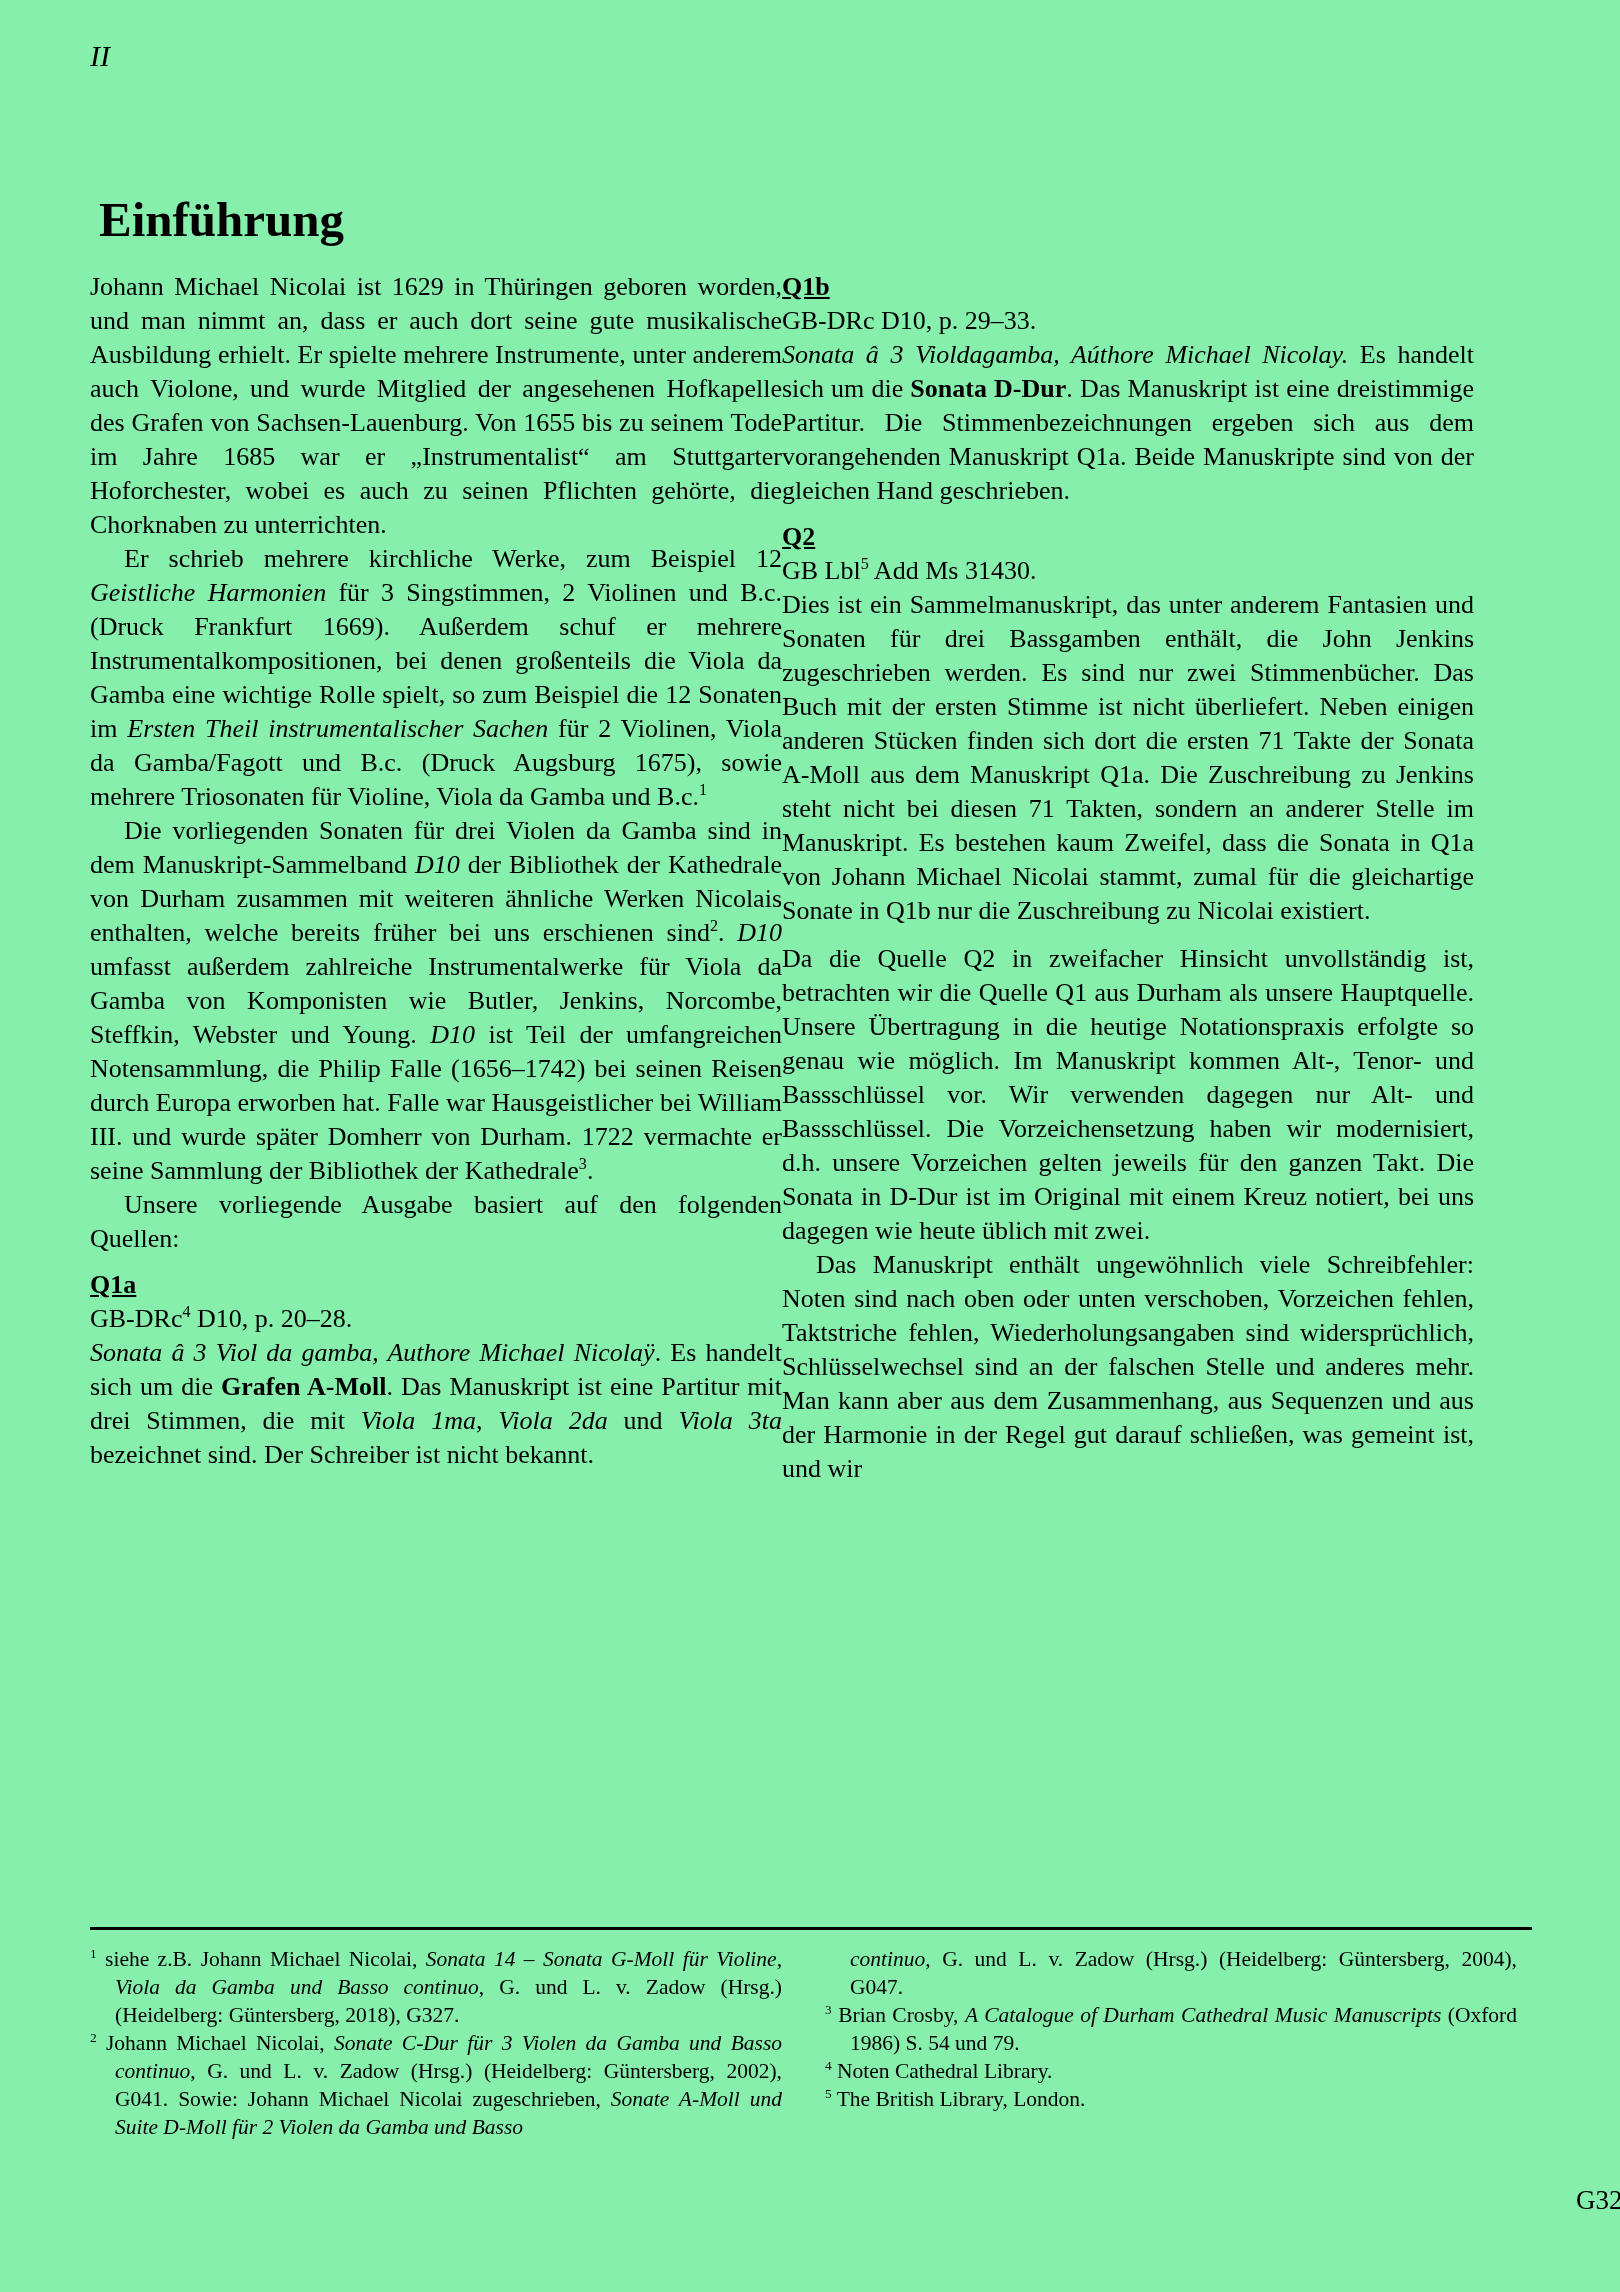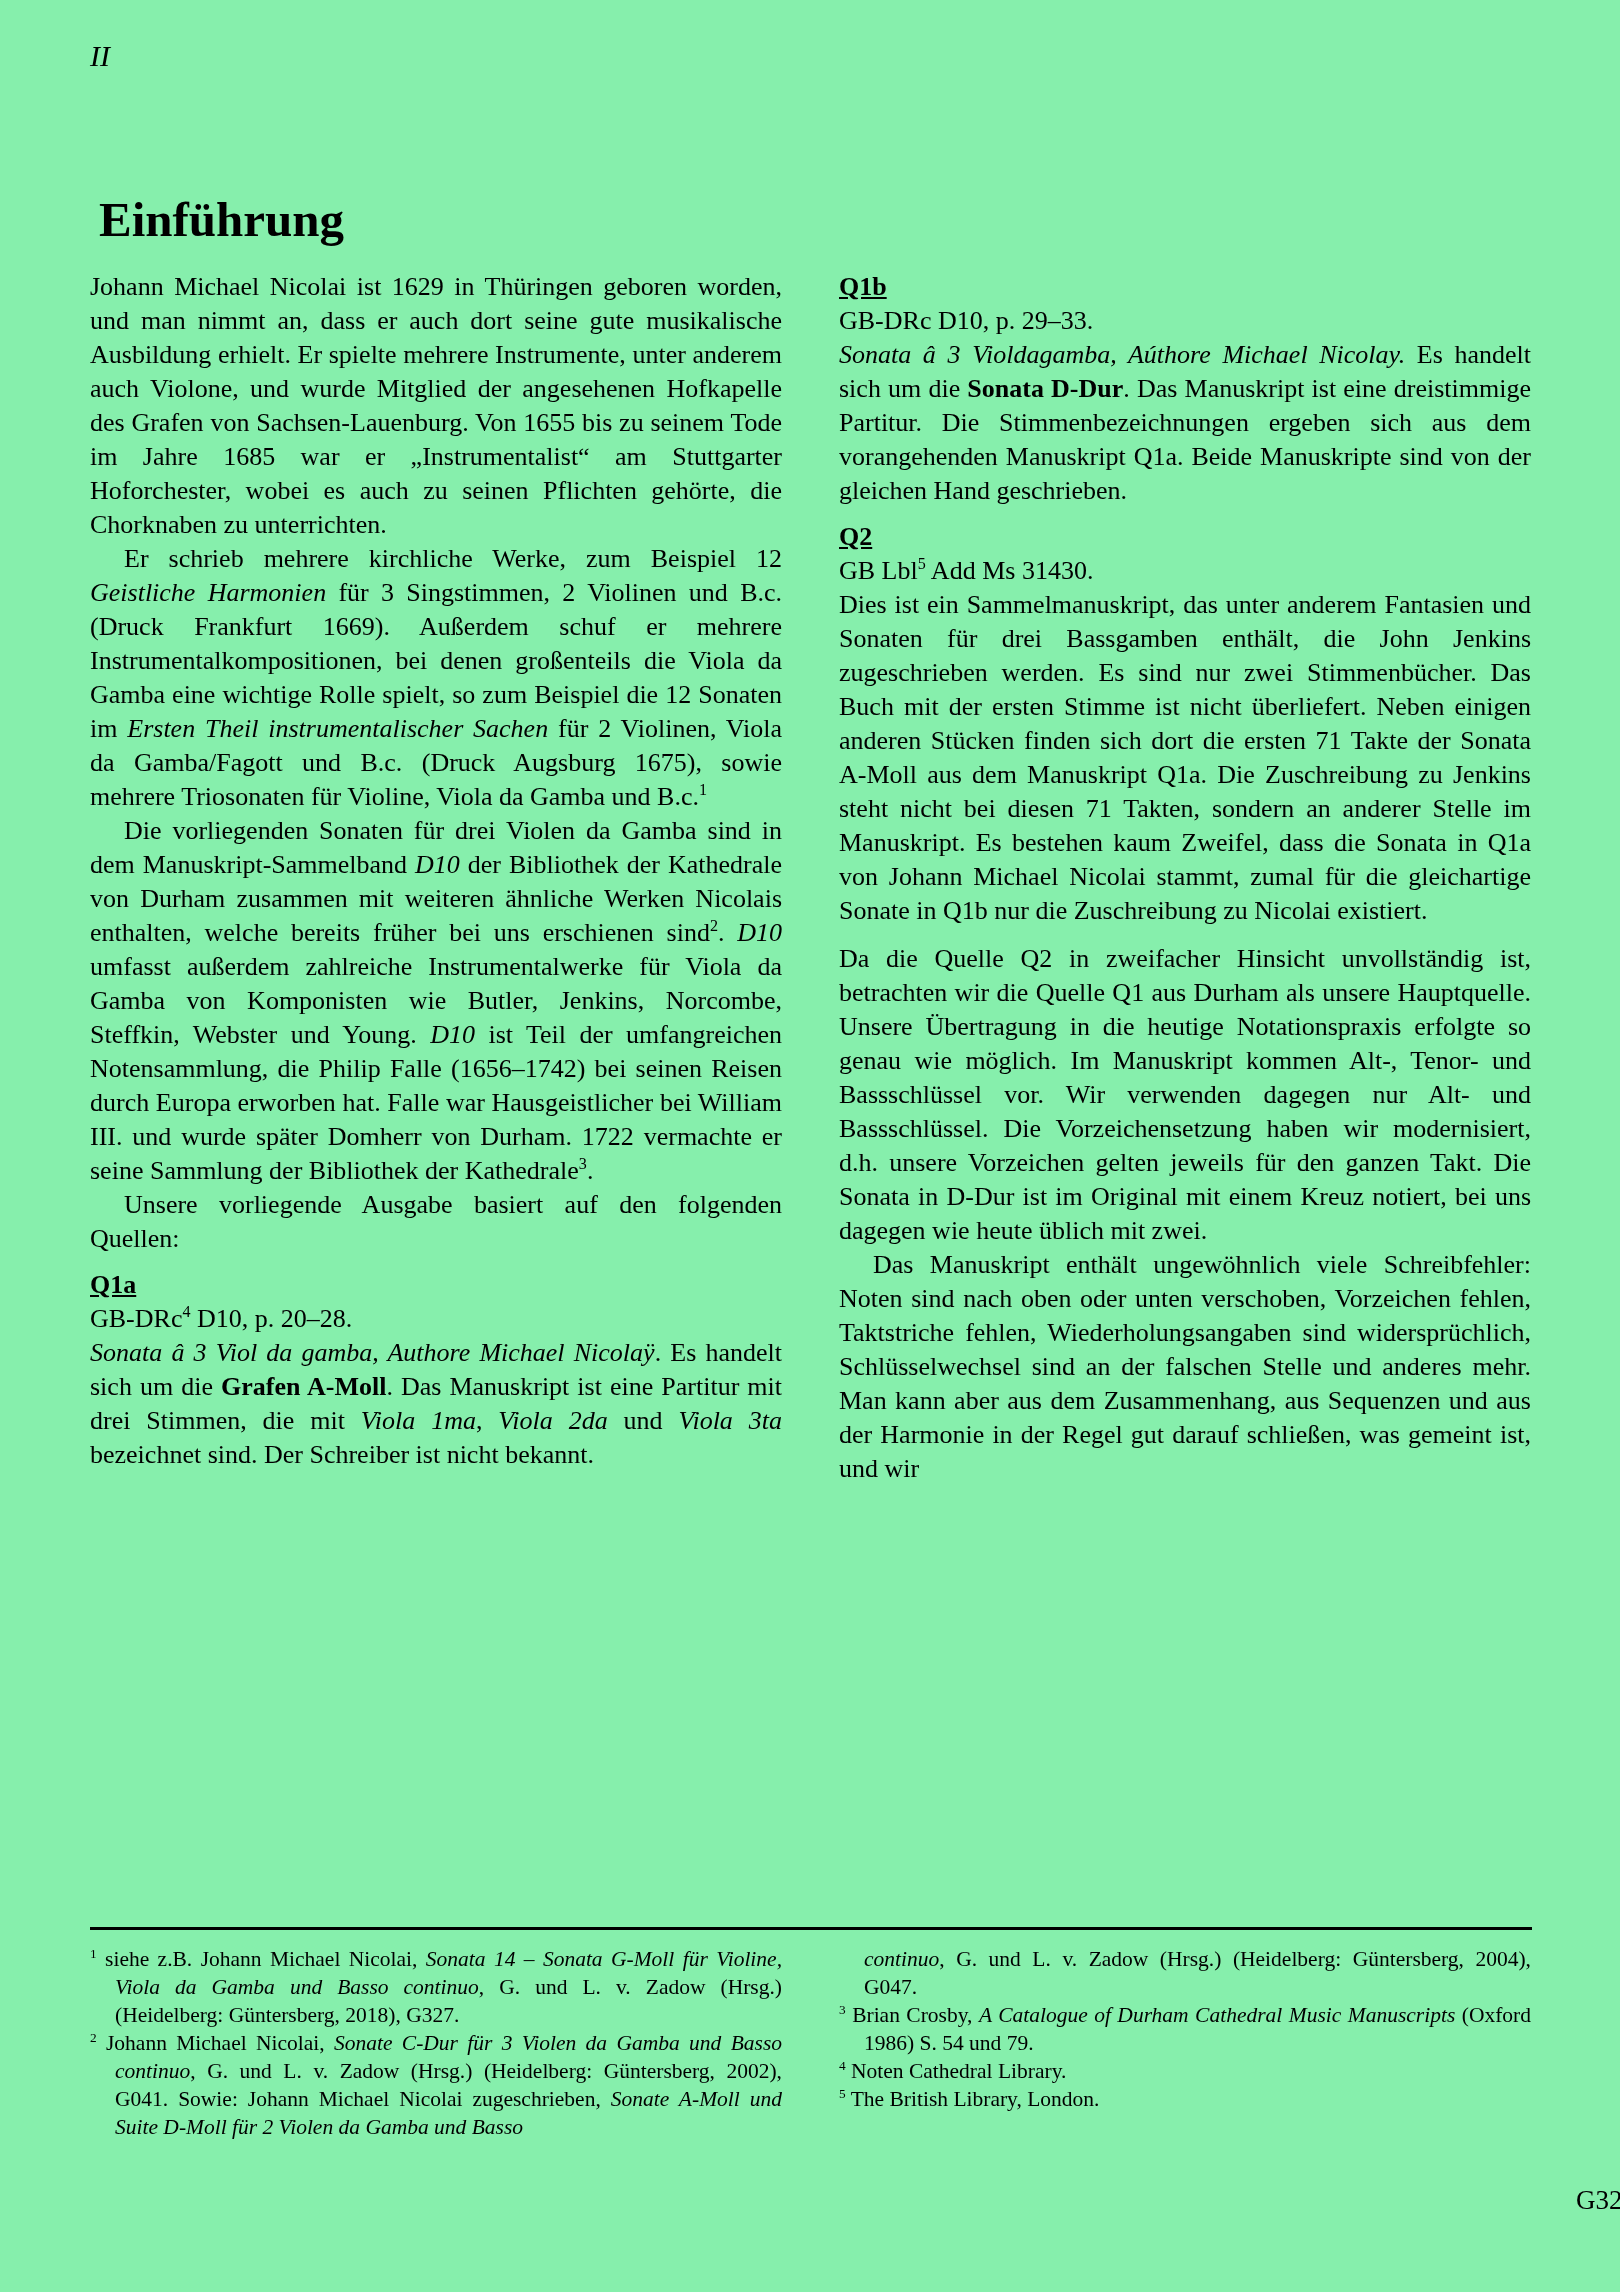--- a/index.html
+++ b/index.html
@@ -14,39 +14,39 @@
   .folio{
     position:absolute;top:39px;left:90px;
     font-size:30px;font-style:italic;
   }
   .title{
     position:absolute;top:184px;left:88px;
     font-size:49px;font-weight:bold;margin:11px;line-height:1;
   }
   .columns{
     position:absolute;top:270px;left:90px;width:1442px;
-    display:flex;gap:57px;
+    display:flex;
   }
   .columns .col{width:692px;}
   p.para{
     margin:0;font-size:26px;line-height:34px;
     text-align:justify;hyphens:auto;
   }
   p.para.indent{text-indent:34px;}
   p.para.heading{font-weight:bold;margin-top:11.6px;text-decoration:underline;}
   p.para.gap{margin-top:14.3px;}
   .col p:first-child{margin-top:0;}
   sup{font-size:0.62em;line-height:0;vertical-align:super;}
   .footrule{
     position:absolute;top:1927px;left:90px;width:1442px;height:2.7px;
     background:#000000;
   }
   .footnotes{
     position:absolute;top:1945px;left:90px;width:1442px;
-    display:flex;gap:57px;
+    display:flex;gap:43px;
   }
   .footnotes .col{width:692px;}
   p.fn{
     margin:0;font-size:21.5px;line-height:28px;
     text-align:justify;hyphens:auto;
     padding-left:25px;text-indent:-25px;
   }
   p.fn.fn-cont{text-indent:0;}
   .catalog{
     position:absolute;top:2185px;left:16px;width:100%;

